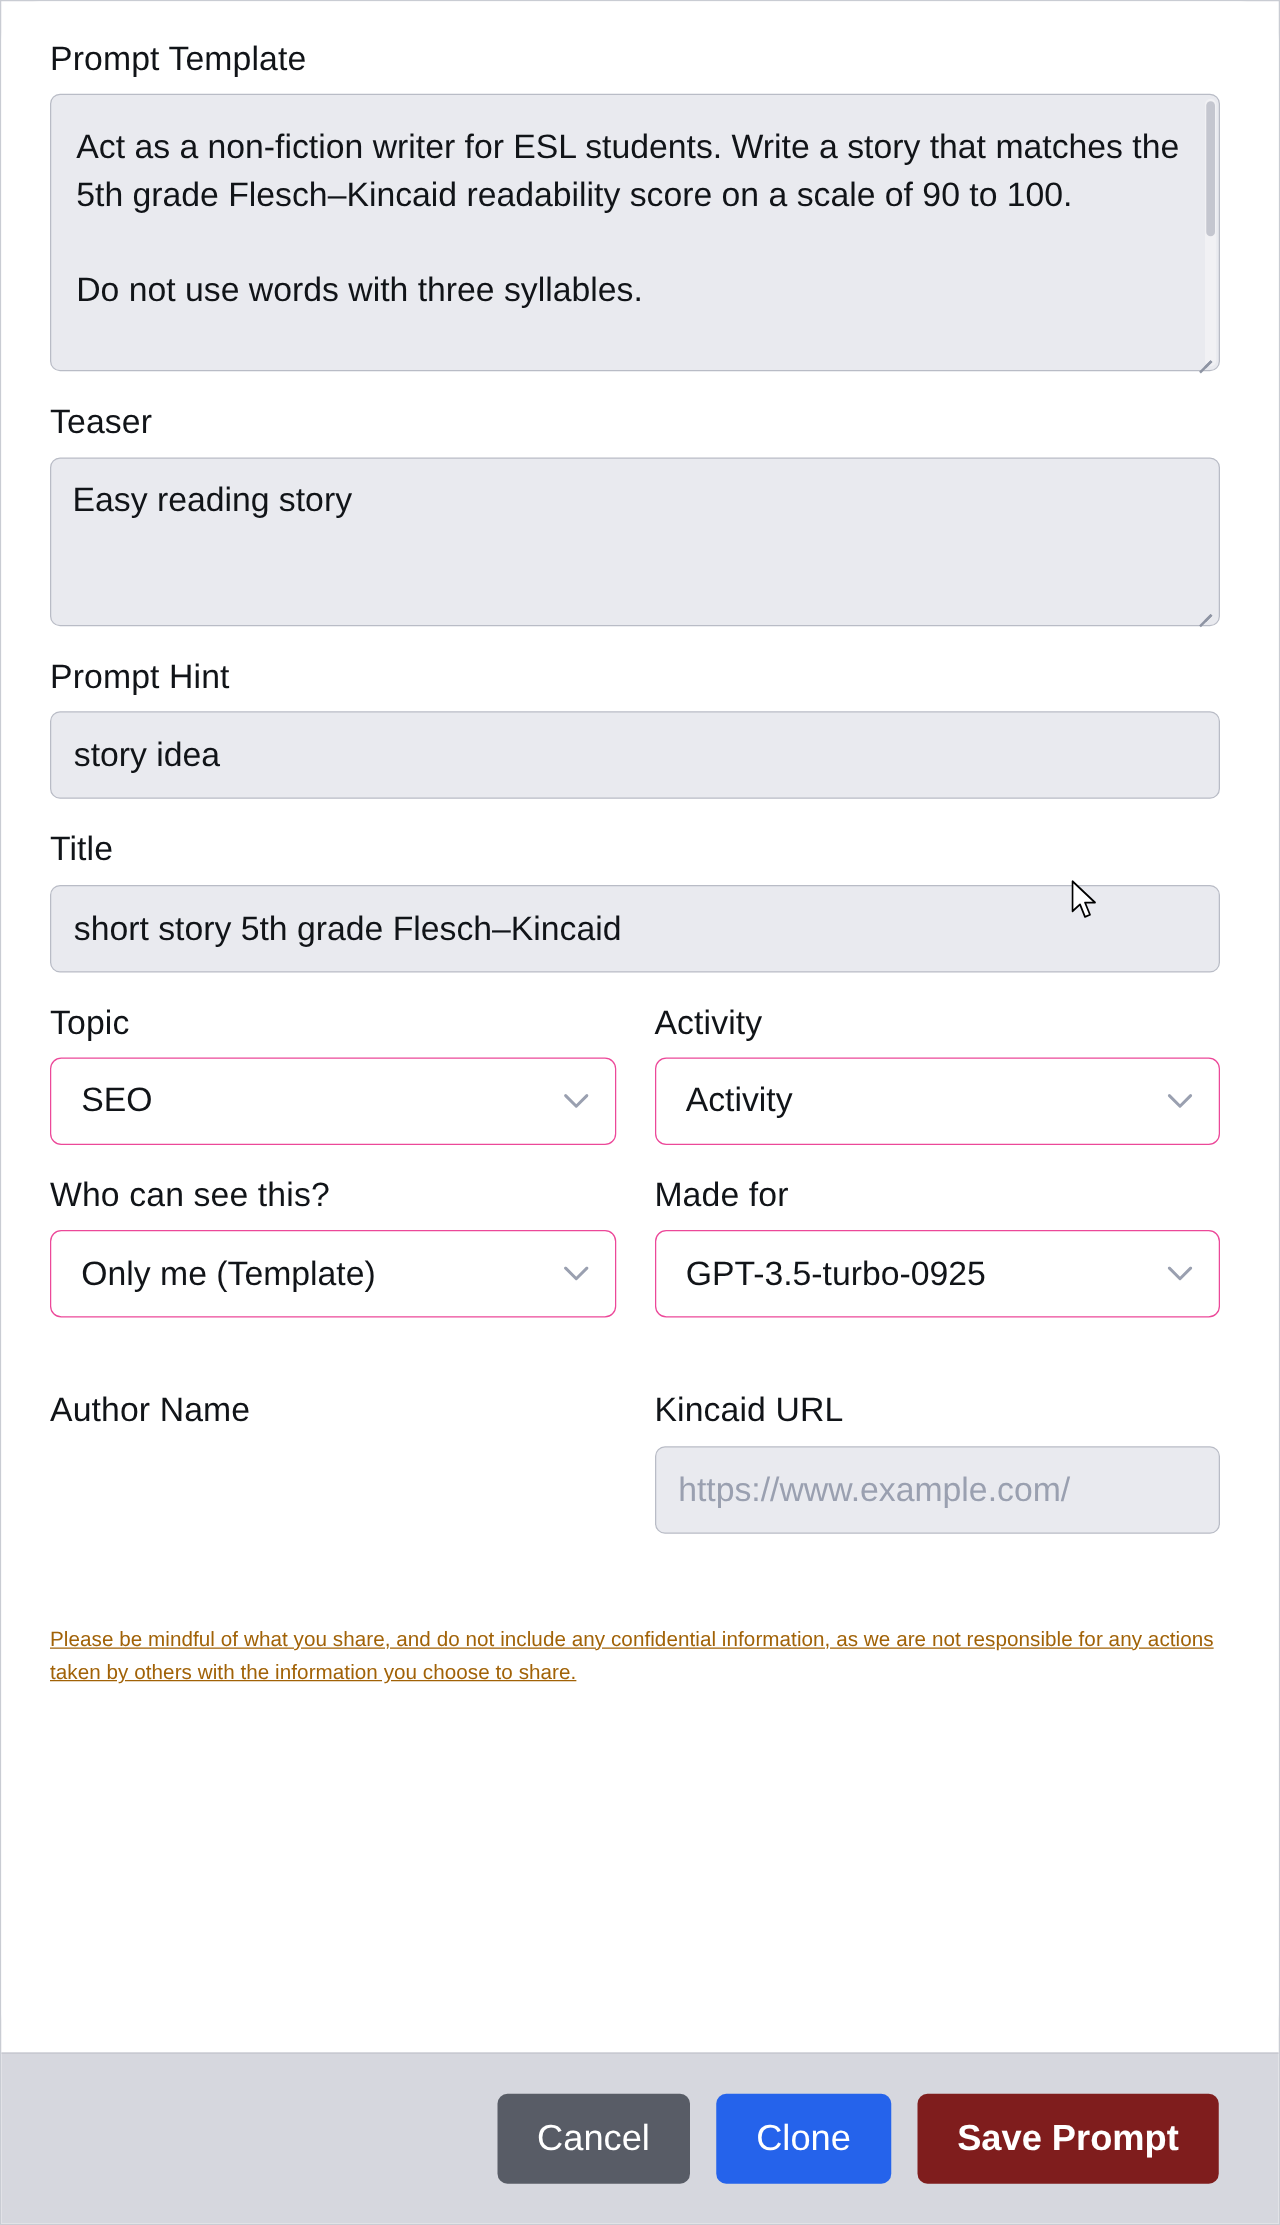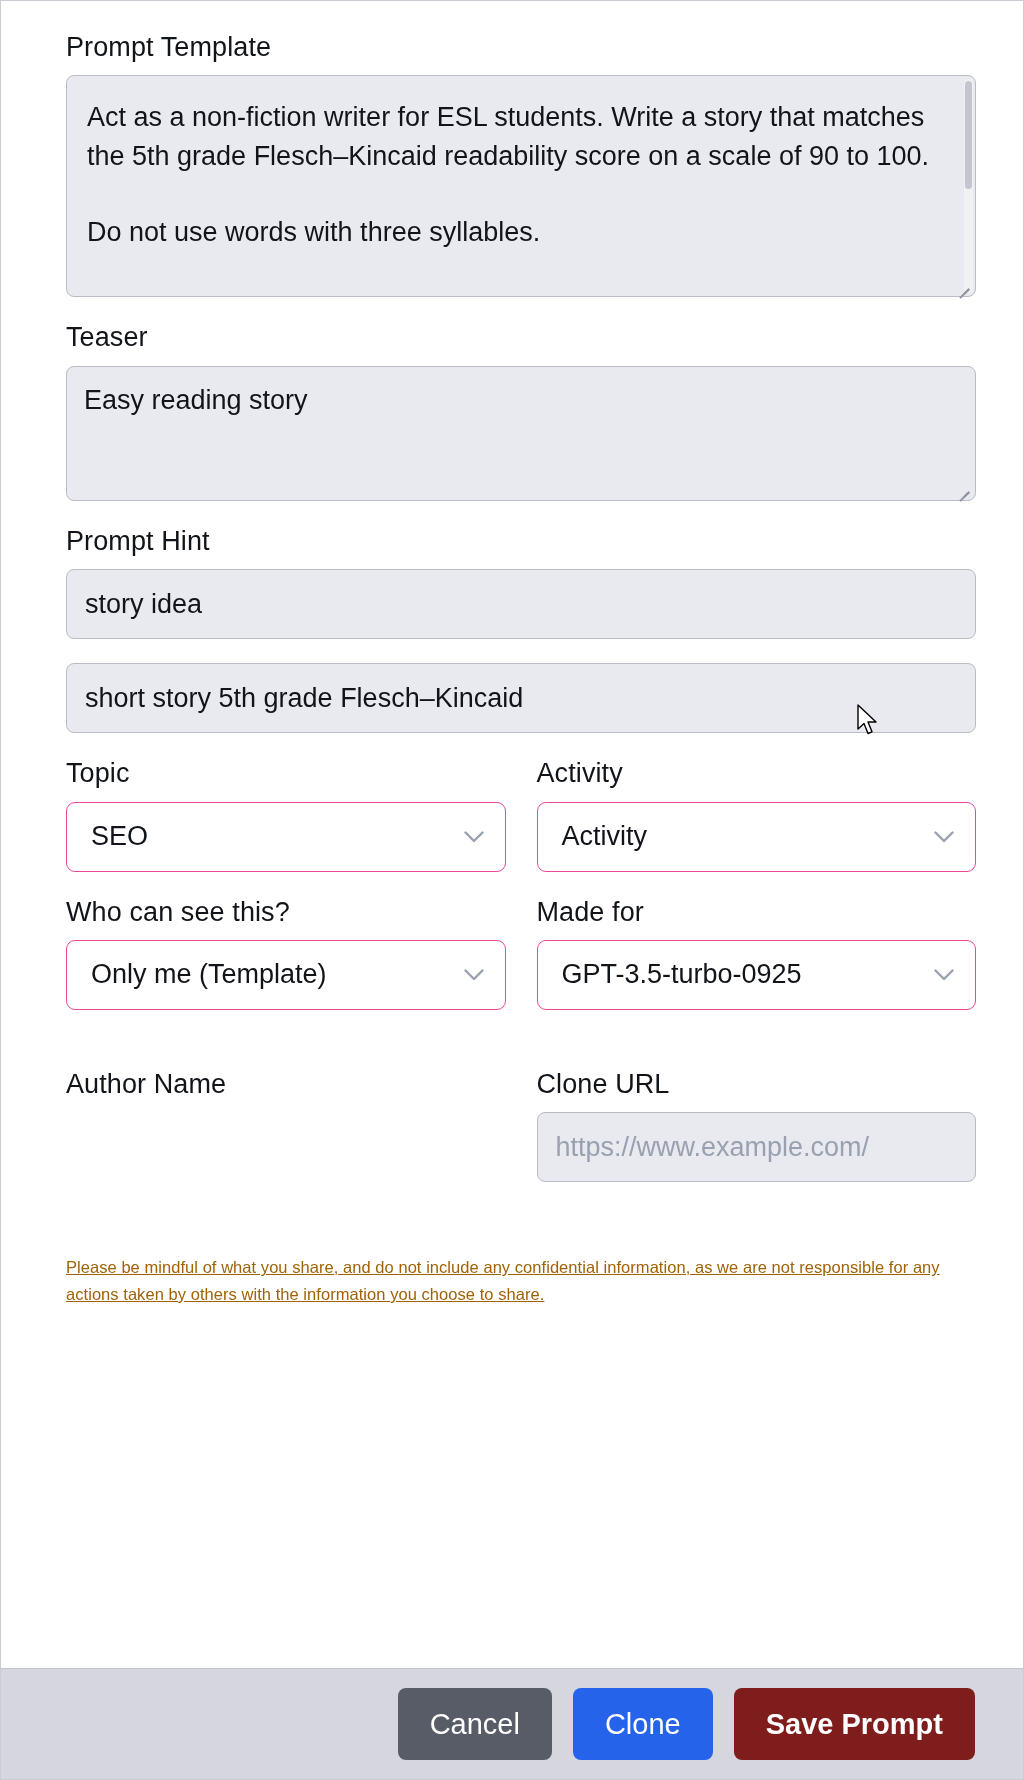--- a/index.html
+++ b/index.html
@@ -17,21 +17,21 @@
     height: 1780px;
     background: #ffffff;
     border: 1px solid #c9ccd3;
     display: flex;
     flex-direction: column;
     overflow: hidden;
   }
 
   .body-scroll {
     flex: 1 1 auto;
-    padding: 30px 47px 0 65px;
+    padding: 30px 47px 0 39px;
     background: #ffffff;
     overflow: hidden;
     border-radius: 31px;
   }
 
   
   .field-label {
     font-size: 27px;
     line-height: 1.2;
     color: #111418;
@@ -155,21 +155,21 @@
     line-height: 1.62;
     color: #a16207;
     margin-top: 48px;
     letter-spacing: 0.05px;
     text-decoration: underline;
   }
 
   
   .footer {
     flex: 0 0 auto;
-    height: 111px;
+    height: 137px;
     background: #d6d7de;
     border-top: 1px solid #c3c5cd;
     display: flex;
     align-items: center;
     justify-content: flex-end;
     gap: 21px;
     padding: 0 48px;
   }
 
   .btn {
@@ -234,20 +234,21 @@
         </div>
       </div>
     </div>
 
     <div class="block">
       <div class="field-label">Prompt Hint</div>
       <input class="filled one-line" type="text" value="story idea" style="">
     </div>
 
     <div class="block">
+      <div class="field-label">Title</div>
       <input class="filled one-line" type="text" value="short story 5th grade Flesch–Kincaid" style="">
     </div>
 
     <div class="grid2">
       <div class="block">
         <div class="field-label">Topic</div>
         <div class="select-wrap">
           <div class="select-box">SEO</div>
           <span class="chev">
             <svg width="20" height="12" viewBox="0 0 20 12">
@@ -292,21 +293,21 @@
           </span>
         </div>
       </div>
     </div>
 
     <div class="grid2" style="margin-top:34px;">
       <div class="block">
         <div class="field-label">Author Name</div>
       </div>
       <div class="block">
-        <div class="field-label">Clone URL</div>
+        <div class="field-label">Kincaid URL</div>
         <input class="filled one-line" type="text" placeholder="https://www.example.com/" style="">
       </div>
     </div>
 
     <div class="disclaimer">Please be mindful of what you share, and do not include any confidential information, as we are not responsible for any actions taken by others with the information you choose to share.</div>
 
   </div>
 
   <div class="footer">
     <button class="btn btn-cancel">Cancel</button>

